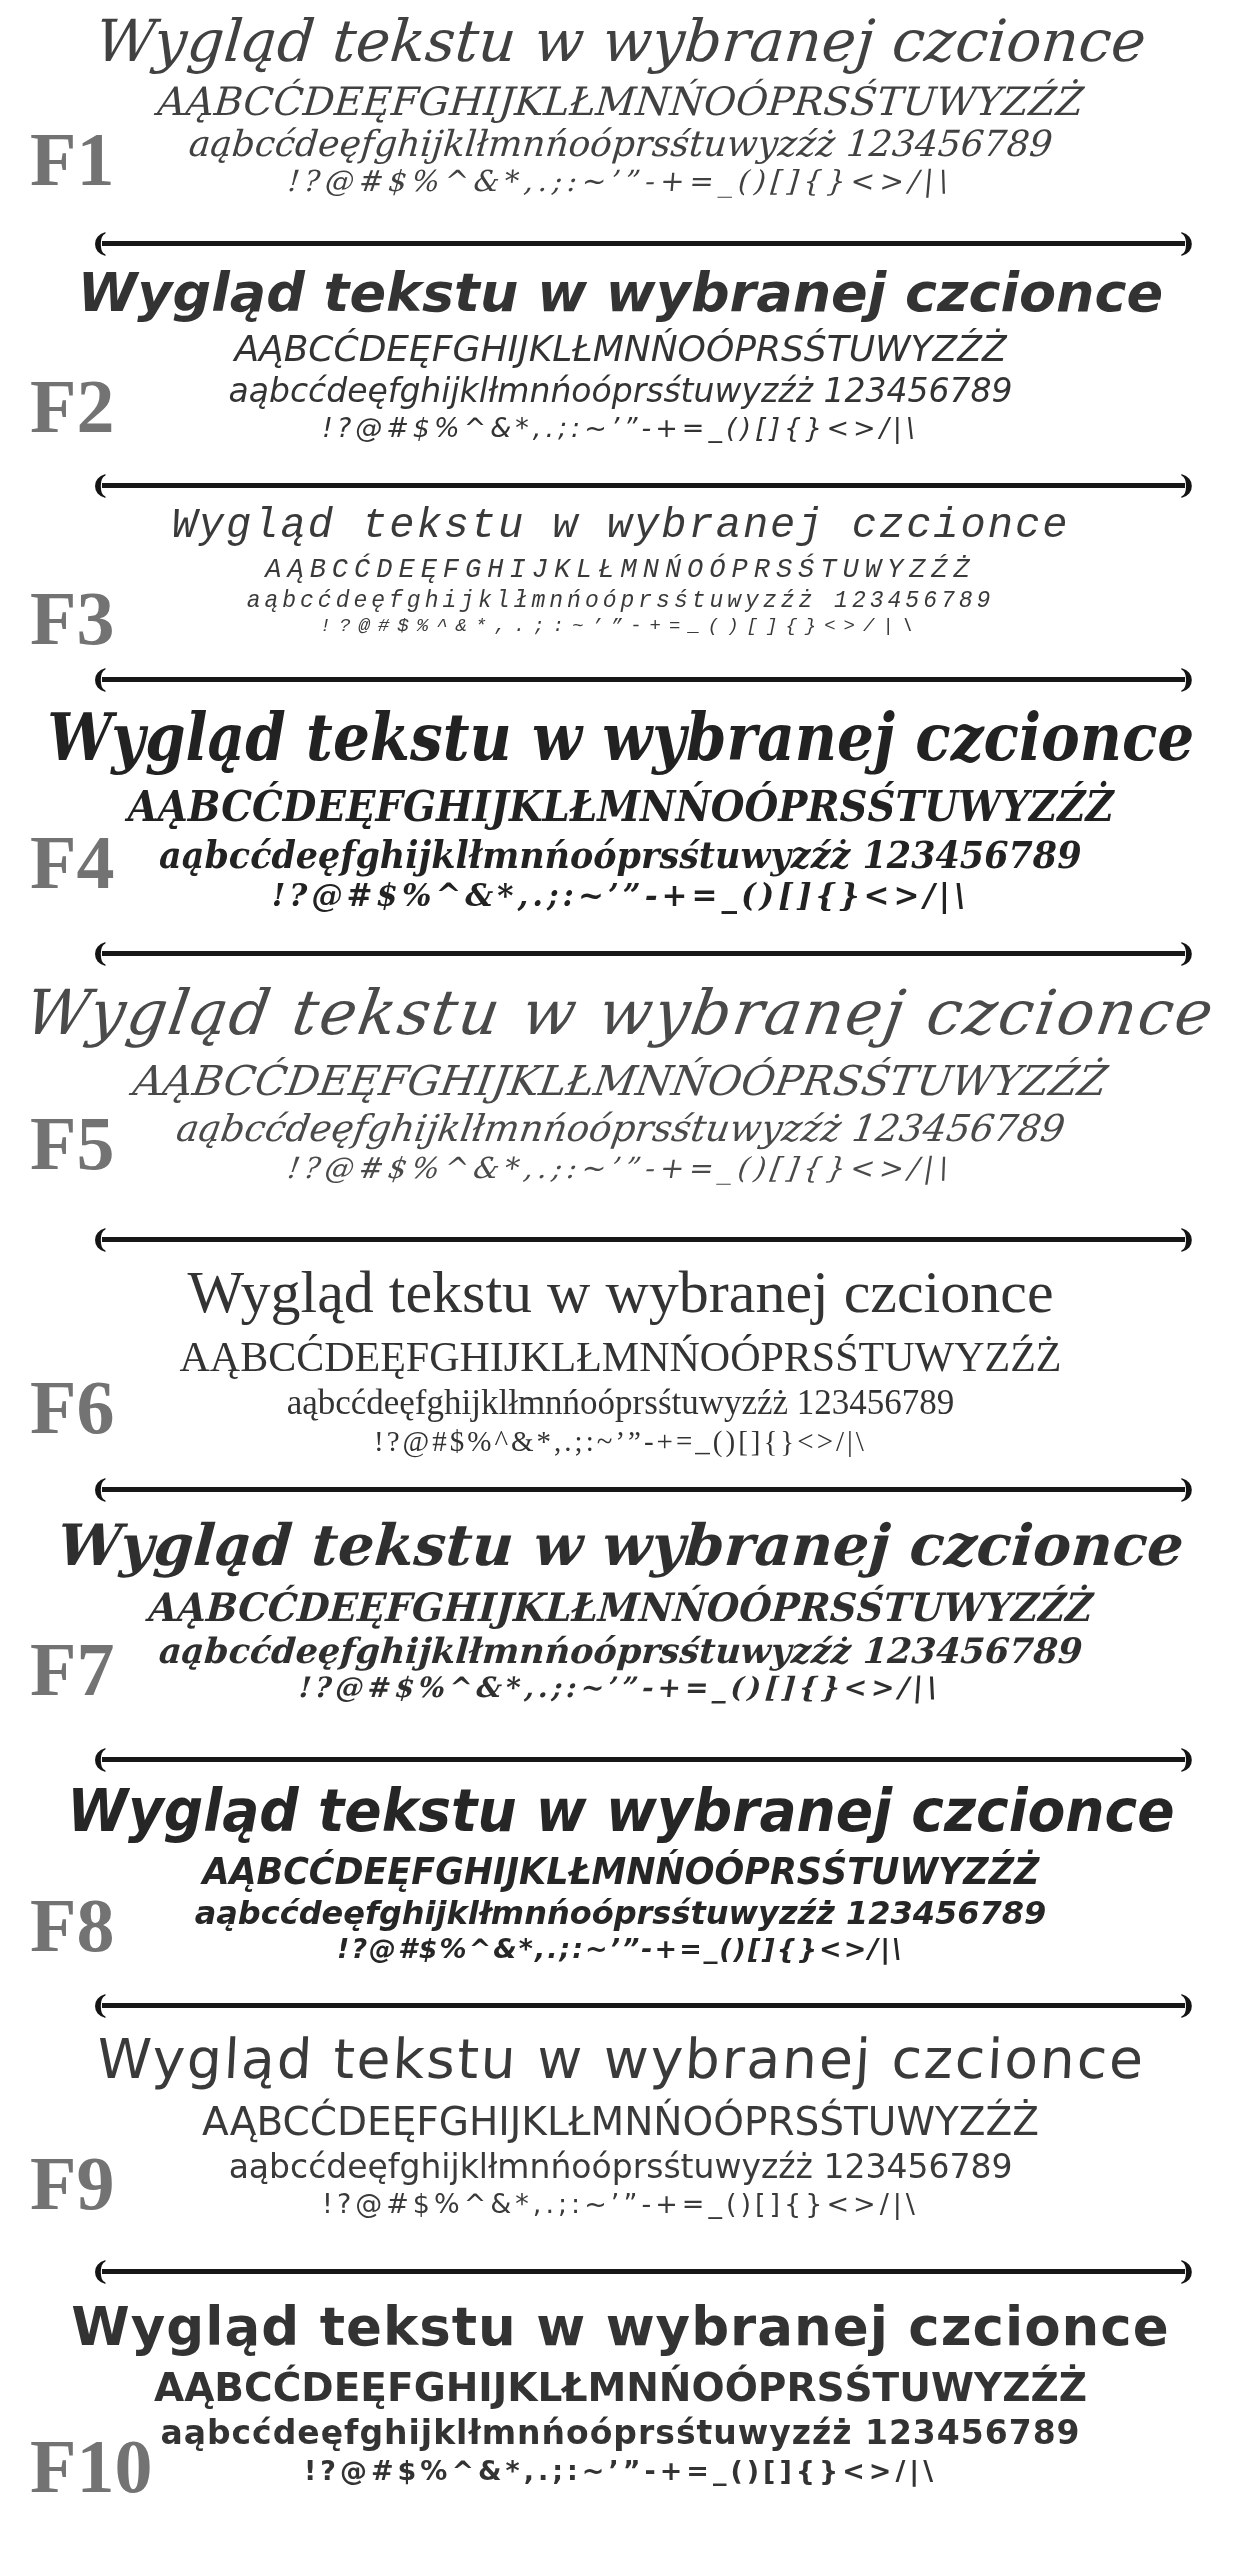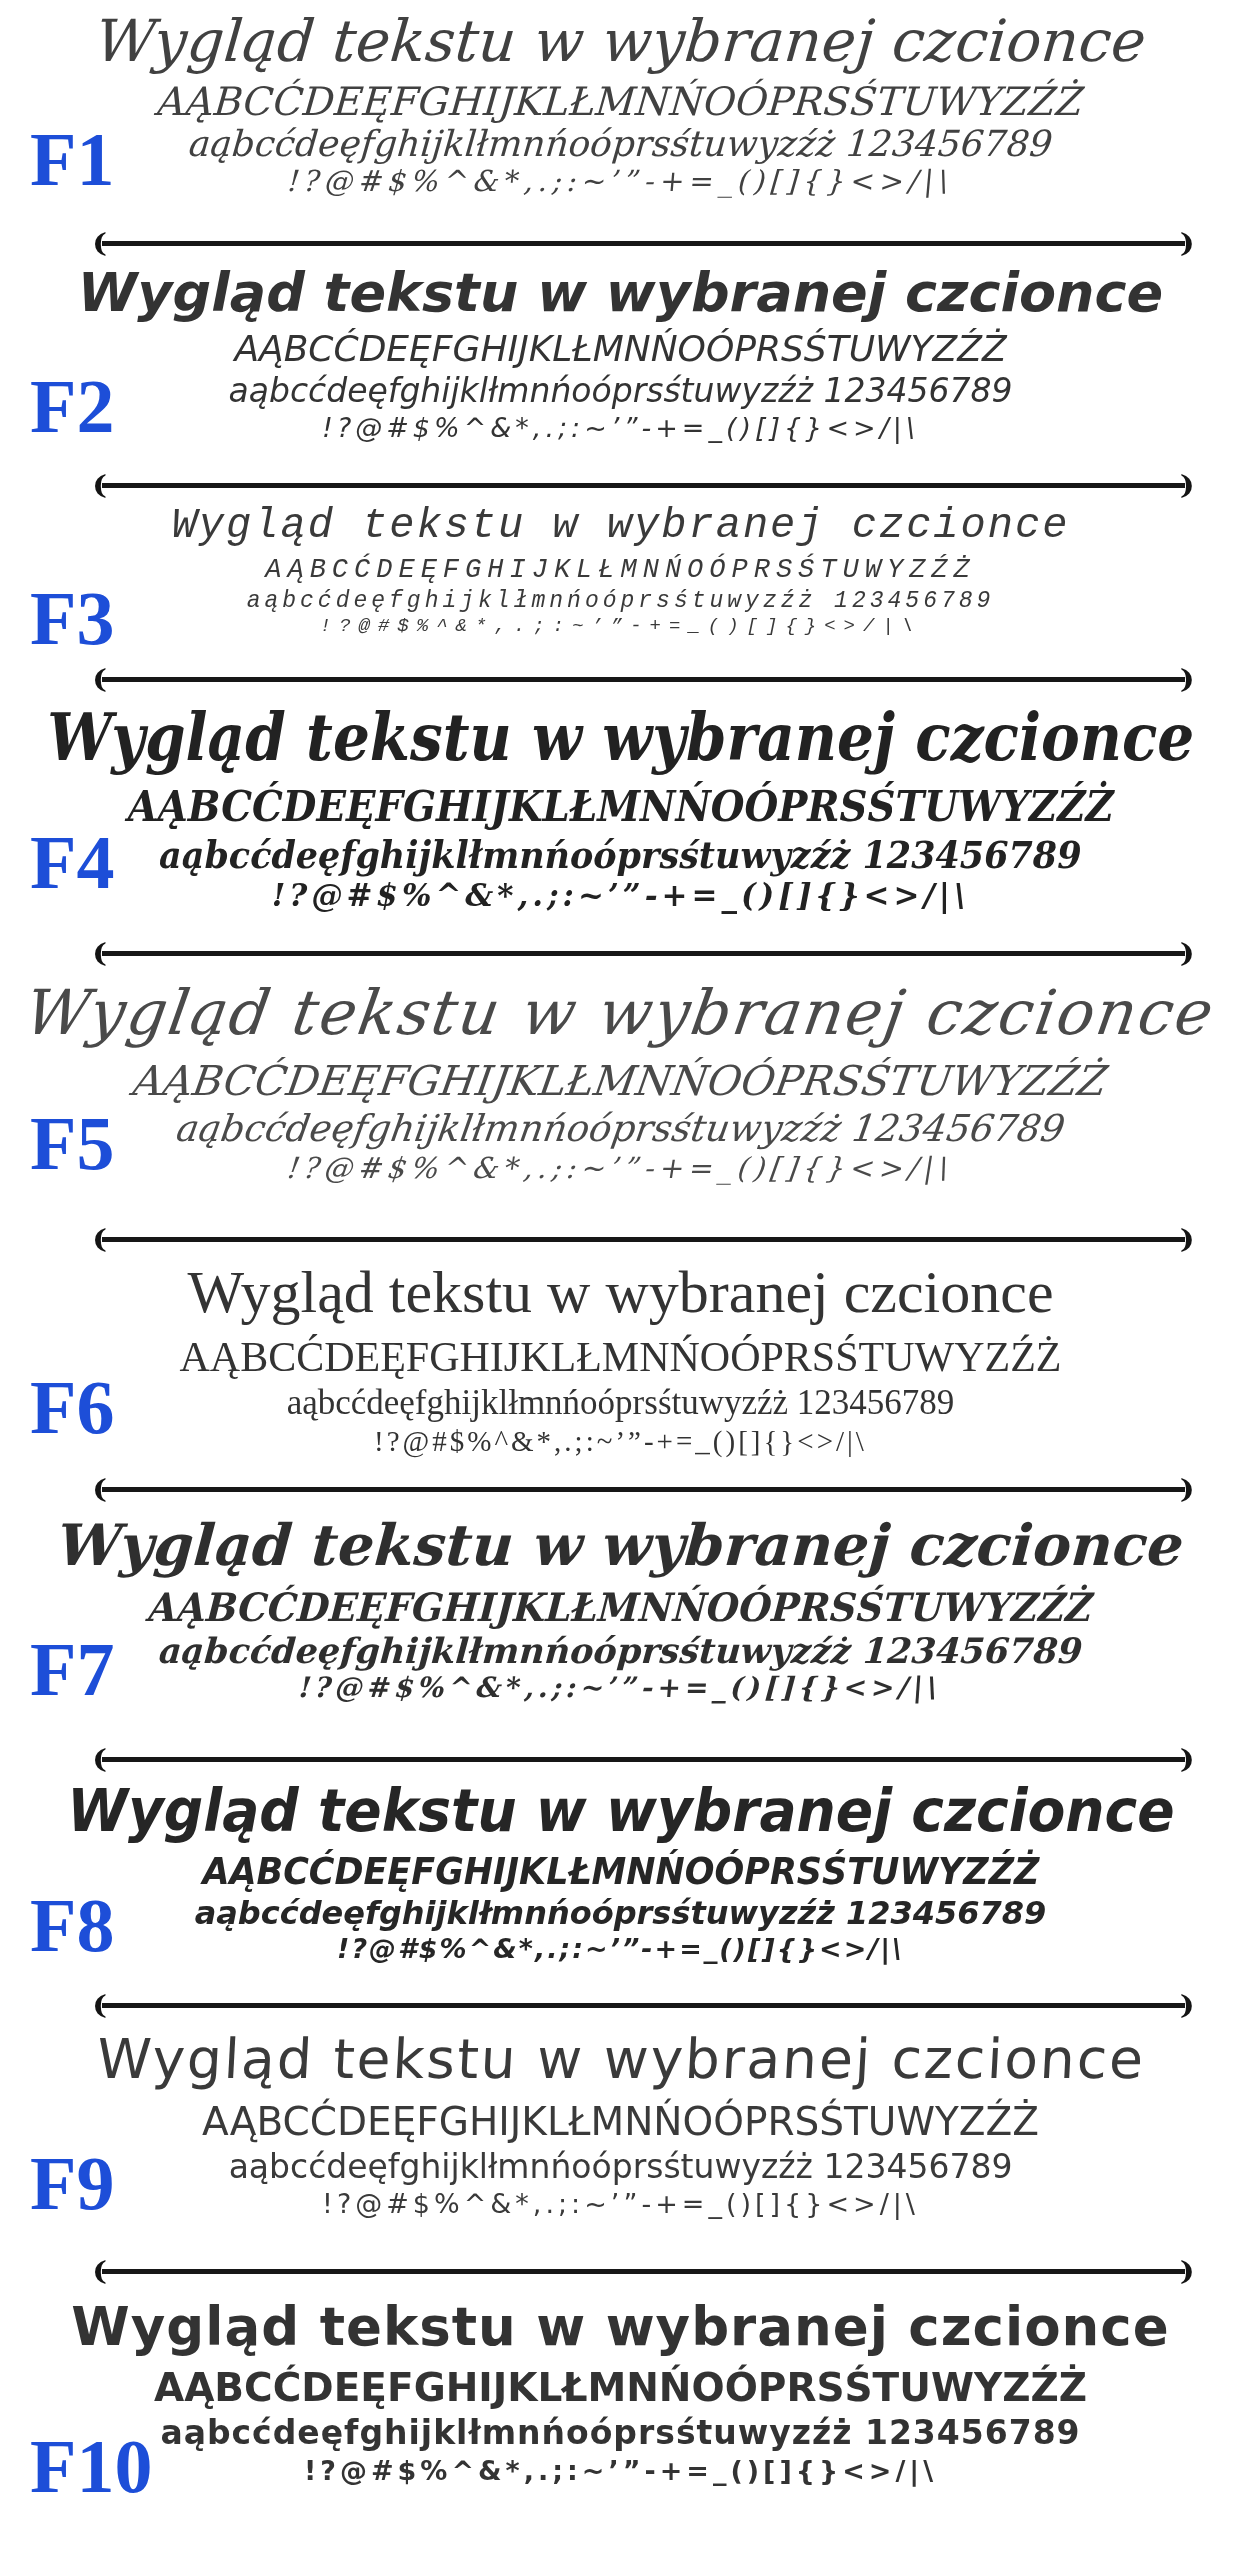--- a/index.html
+++ b/index.html
@@ -5,21 +5,21 @@
   html,body{margin:0;padding:0;background:#ffffff;}
   body{width:1241px;height:2560px;overflow:hidden;font-family:"DejaVu Serif",serif;}
   .sheet{position:relative;width:1241px;height:2560px;background:#ffffff;}
 
   .sec{position:relative;box-sizing:border-box;width:100%;display:flex;flex-direction:column;
        align-items:center;justify-content:flex-start;}
   .line{white-space:pre;text-align:center;line-height:1.08;}
   .title{color:#bb3f22;}
   .flabel{position:absolute;left:30px;top:62%;transform:translateY(-50%);
           font-family:"Liberation Serif",serif;font-weight:700;font-size:76px;
-          color:#1d4ed8;line-height:1;}
+          color:#737373;line-height:1;}
 
   .divider{position:absolute;left:92px;right:46px;bottom:1px;height:24px;
            display:flex;align-items:center;}
   .hook{font-family:"DejaVu Serif",serif;font-size:32px;font-weight:700;color:#141414;
         line-height:24px;transform:scaleY(0.8);}
   .rule{flex:1;height:5px;box-sizing:border-box;border-top:3px solid #171717;
         border-bottom:2px solid #171717;margin:0 -5px;}
 
   
   .f1{height:256px;padding-top:6px;}

